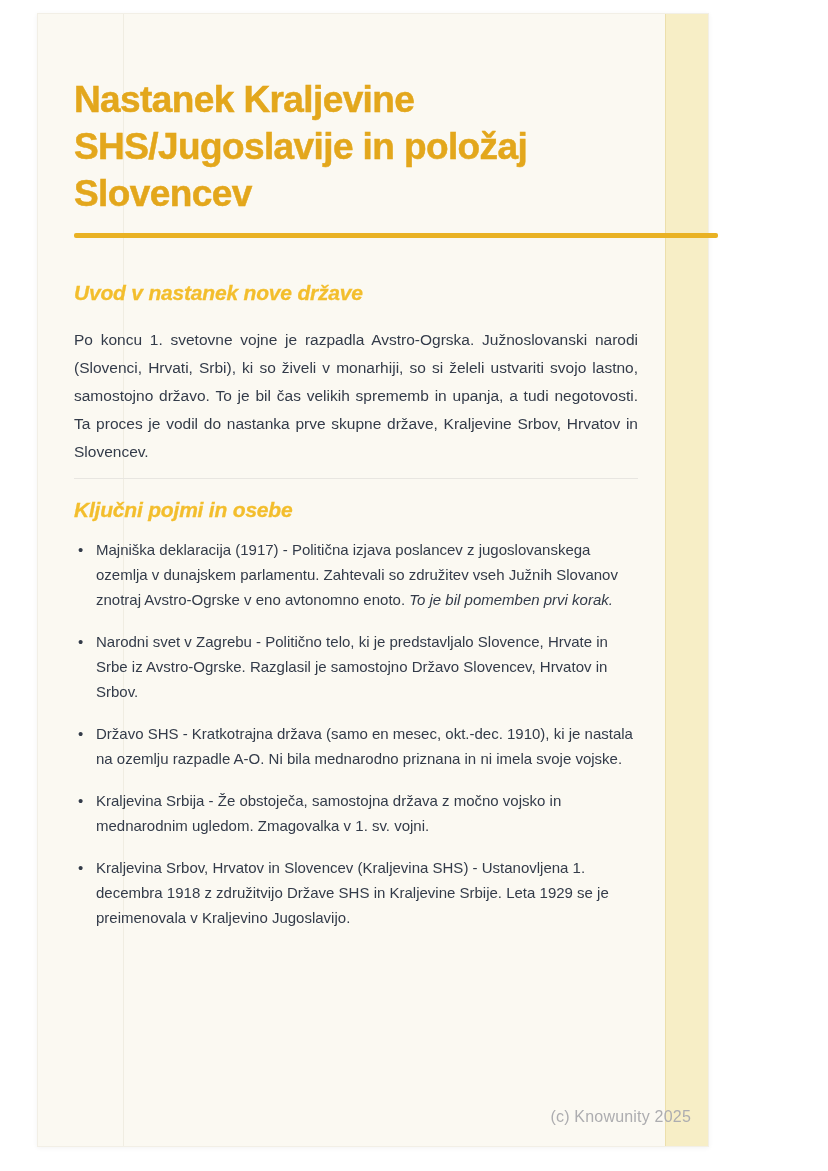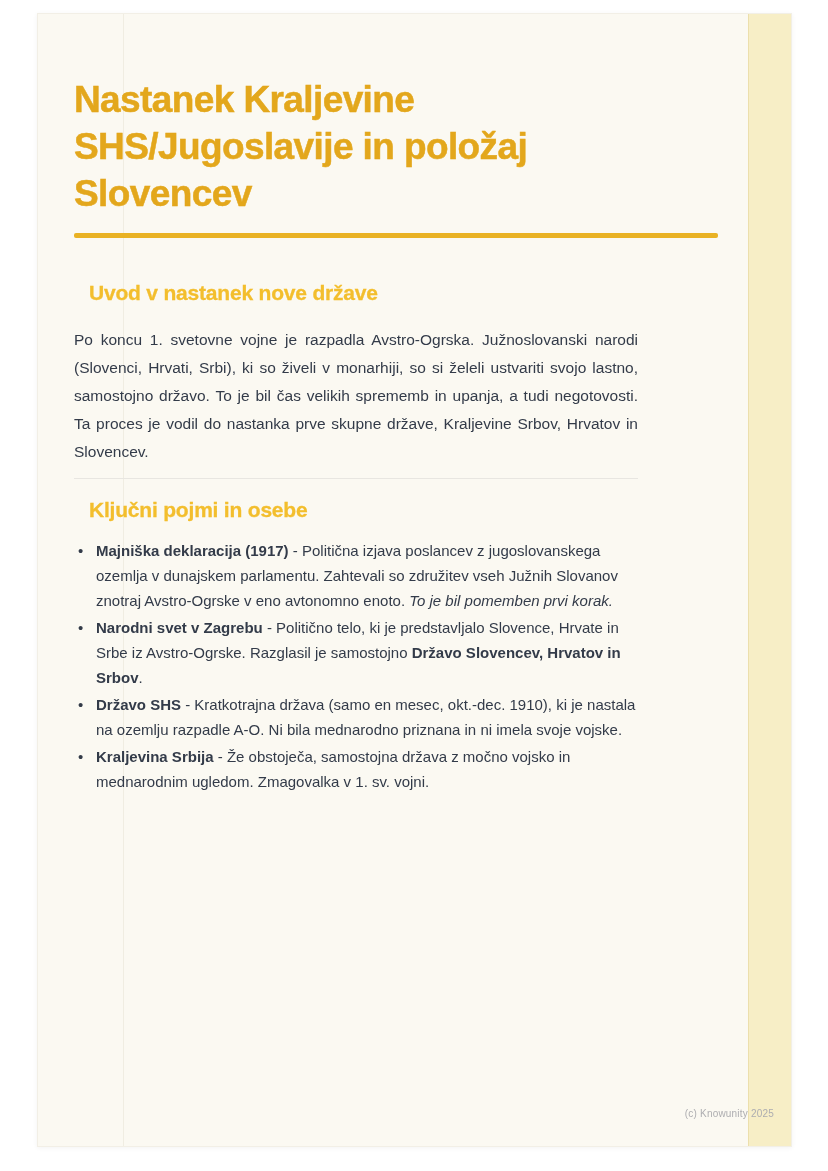--- a/index.html
+++ b/index.html
@@ -16,21 +16,21 @@
   html,body{margin:0;padding:0;}
   body{
     width:828px;height:1171px;
     background:#FFFFFF;
     font-family:"Liberation Sans",sans-serif;
     position:relative;overflow:hidden;
     color:var(--text);
   }
   .page{
     position:absolute;left:37px;top:13px;
-    width:755px;height:1134px;
+    width:672px;height:1134px;
     background:var(--page-bg);
     border:1px solid #F2EFE6;
     box-shadow:0 1px 5px rgba(0,0,0,0.05);
   }
   .stripe{
     position:absolute;top:0;right:0;bottom:0;width:43px;
     background:var(--stripe);
     border-left:1px solid rgba(222,203,140,0.45);
   }
   .fold-line{
@@ -47,23 +47,24 @@
     font-weight:700;letter-spacing:-0.6px;
     color:var(--gold);
     -webkit-text-stroke:0.5px currentColor;
   }
   h1 span{display:block;}
   .gold-divider{
     margin-top:16px;width:644px;height:5px;
     background:var(--divider);border-radius:2px;
   }
   h2{
-    margin:15px;font-size:21px;line-height:26px;
+    margin:0;font-size:21px;line-height:26px;
     font-weight:700;letter-spacing:-0.2px;
     color:var(--heading-yellow);
+    font-style:italic;
     -webkit-text-stroke:0.3px currentColor;
   }
   h2.first{margin-top:42px;}
   h2.second{margin-top:18px;}
   p.intro{
     margin:20px 0 12px 0;
     font-size:15.5px;line-height:28px;
     text-align:justify;
     color:var(--text);
   }
@@ -74,32 +75,32 @@
   ul.terms{
     margin:14px 0 0 0;padding:0;list-style:none;
     width:564px;
   }
   ul.terms li{
     position:relative;
     padding-left:22px;
     font-size:15px;line-height:25px;
     color:var(--text);
   }
-  ul.terms li + li{margin-top:2px;}
+  ul.terms li + li{margin-top:17px;}
   ul.terms li::before{
     content:"\2022";
     position:absolute;left:4px;top:0;
     font-size:15px;line-height:25px;
     color:var(--text);
   }
-  .b{font-weight:700;}
+  .b{font-weight:400;}
   .i{font-style:italic;margin-top:18px;}
   .watermark{
     position:absolute;right:17px;top:1094px;
-    font-size:10px;letter-spacing:0.2px;
+    font-size:16px;letter-spacing:0.2px;
     color:var(--watermark);
   }
 </style>
 </head>
 <body>
 
 <div class="page">
   <div class="fold-line"></div>
   <div class="stripe"></div>
 
@@ -118,17 +119,18 @@
 
     <hr class="section-sep">
 
     <h2 class="second">Ključni pojmi in osebe</h2>
 
     <ul class="terms">
         <li><span class="b">Majniška deklaracija (1917)</span><span> - Politična izjava poslancev z jugoslovanskega ozemlja v dunajskem parlamentu. Zahtevali so združitev vseh Južnih Slovanov znotraj Avstro-Ogrske v eno avtonomno enoto. </span><span class="i">To je bil pomemben prvi korak.</span></li>
         <li><span class="b">Narodni svet v Zagrebu</span><span> - Politično telo, ki je predstavljalo Slovence, Hrvate in Srbe iz Avstro-Ogrske. Razglasil je samostojno </span><span class="b">Državo Slovencev, Hrvatov in Srbov</span><span>.</span></li>
         <li><span class="b">Državo SHS</span><span> - Kratkotrajna država (samo en mesec, okt.-dec. 1910), ki je nastala na ozemlju razpadle A-O. Ni bila mednarodno priznana in ni imela svoje vojske.</span></li>
         <li><span class="b">Kraljevina Srbija</span><span> - Že obstoječa, samostojna država z močno vojsko in mednarodnim ugledom. Zmagovalka v 1. sv. vojni.</span></li>
+        <li><span class="b">Kraljevina Srbov, Hrvatov in Slovencev (Kraljevina SHS)</span><span> - Ustanovljena </span><span class="b">1. decembra 1918</span><span> z združitvijo Države SHS in Kraljevine Srbije. Leta 1929 se je preimenovala v Kraljevino Jugoslavijo.</span></li>
       </ul>
   </div>
 
   <div class="watermark">(c) Knowunity 2025</div>
 </div>
 
 </body></html>

